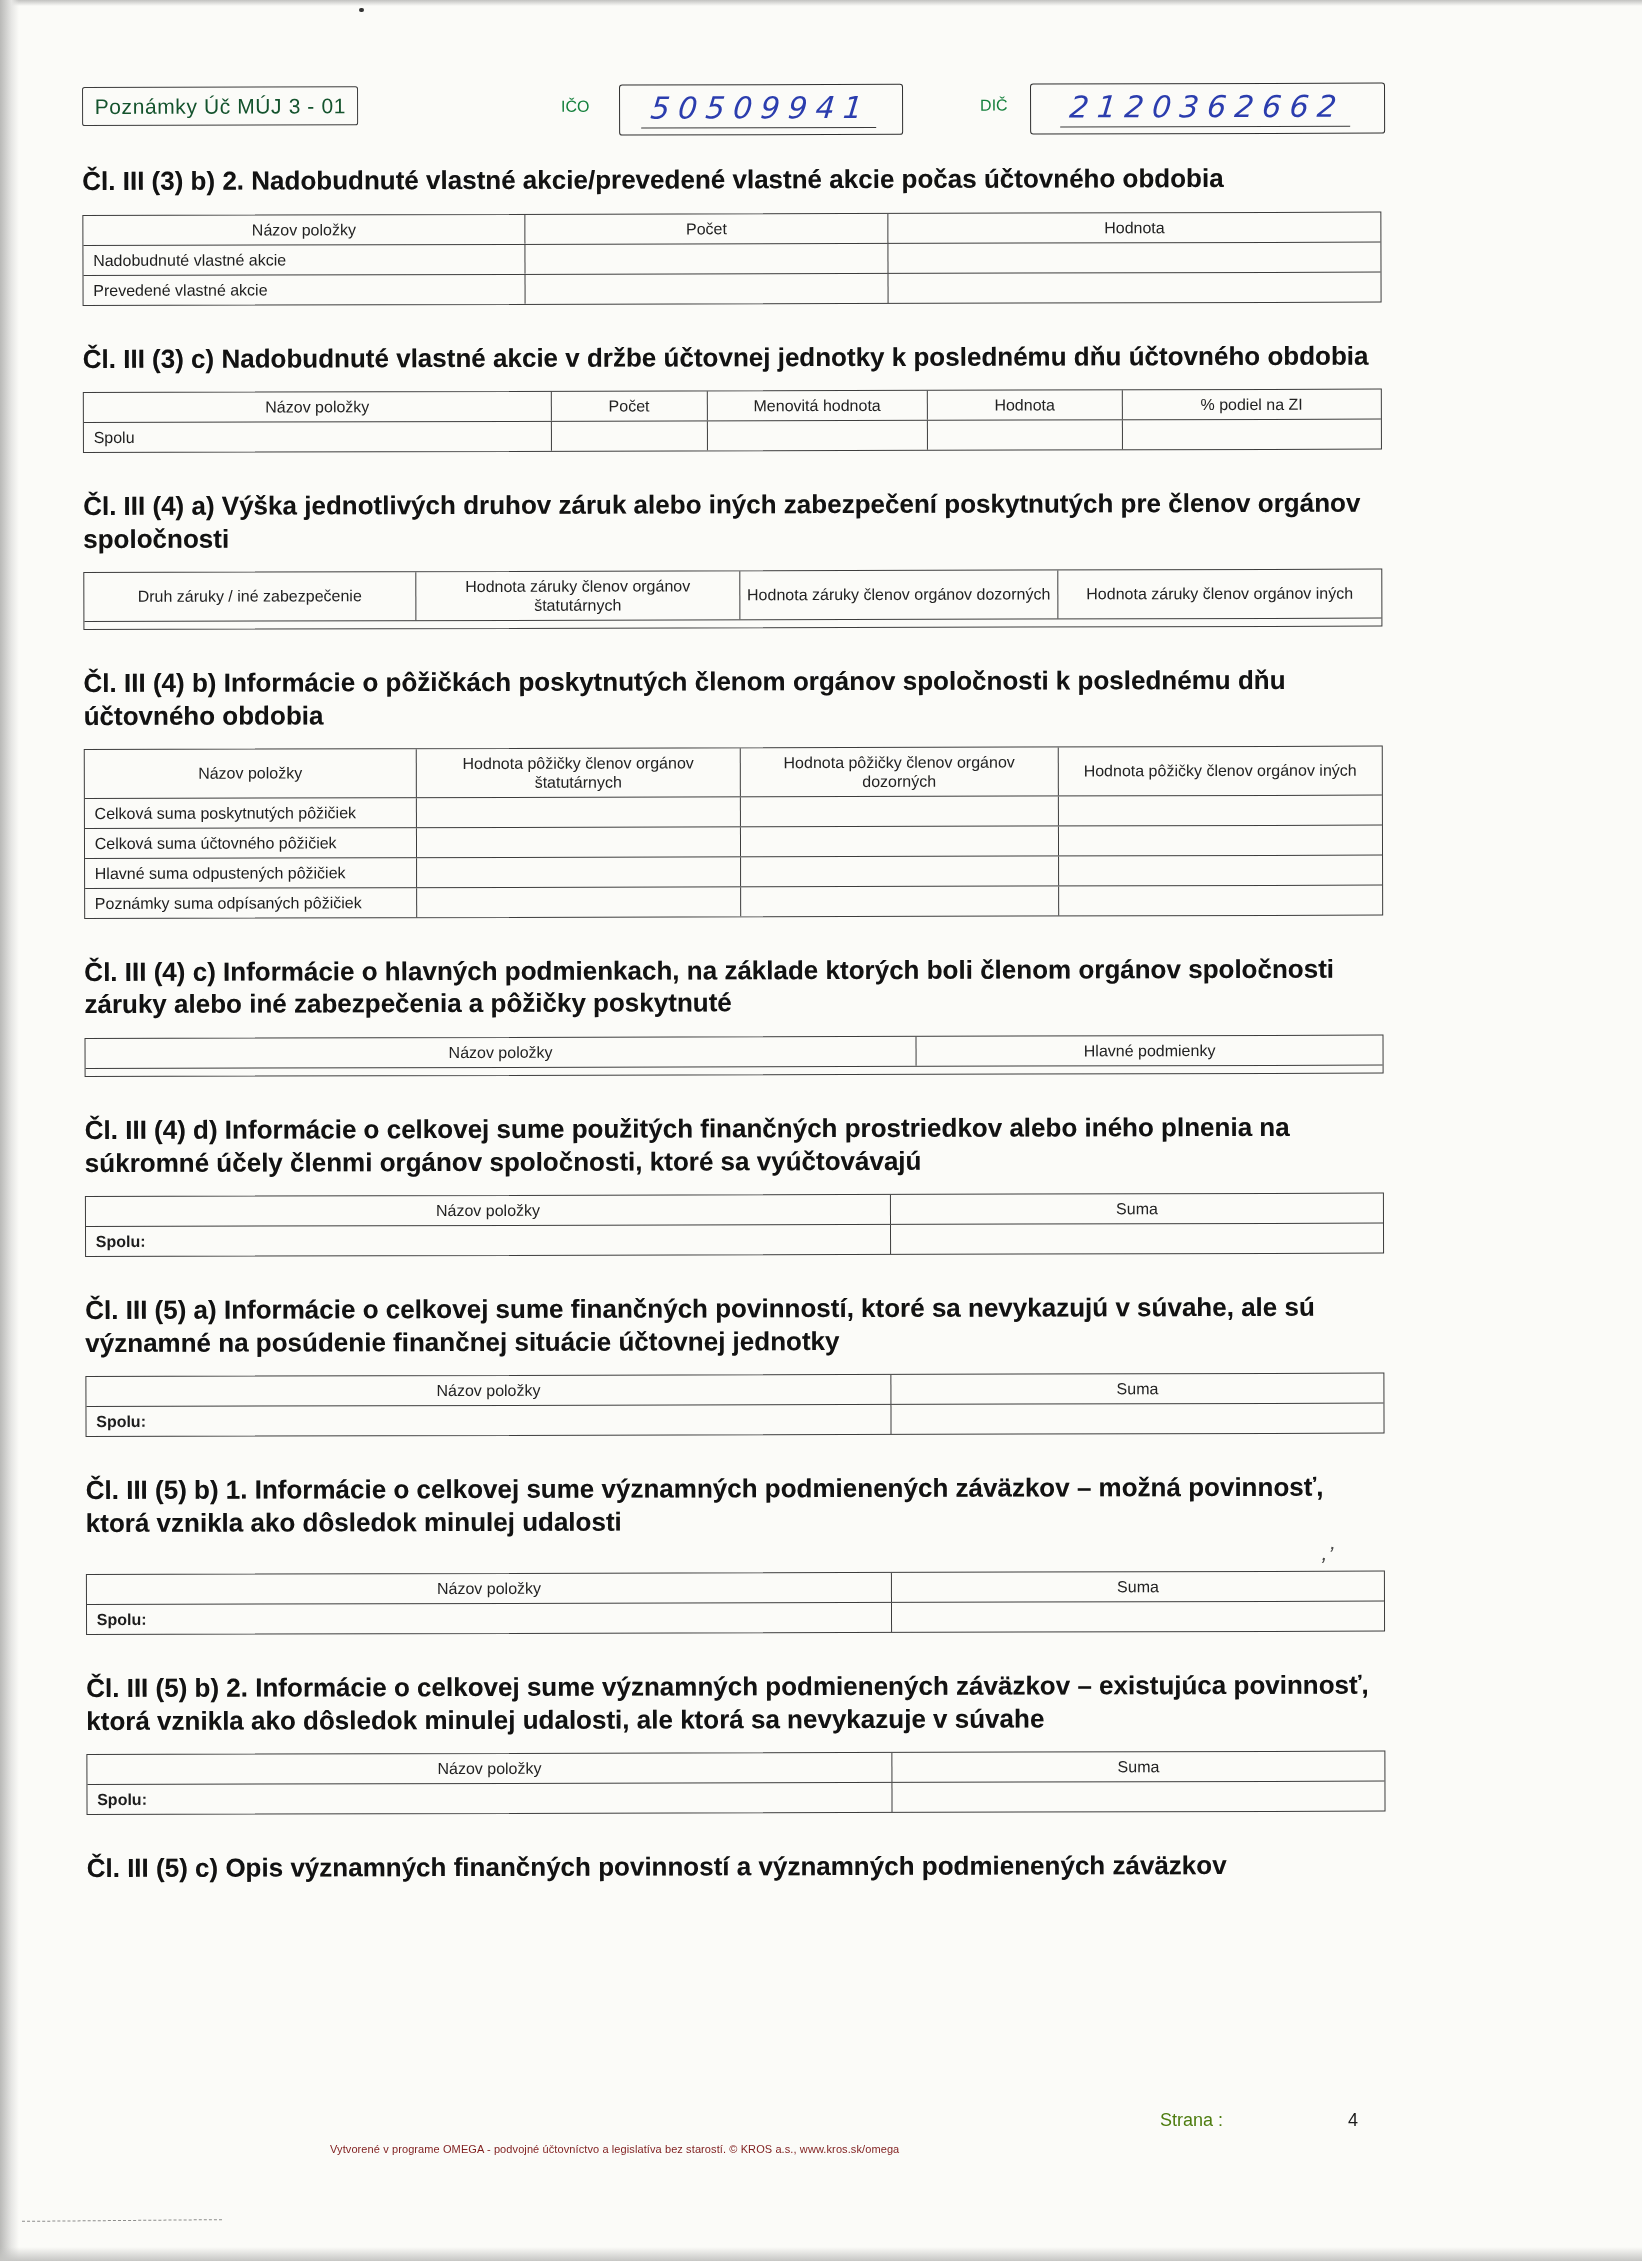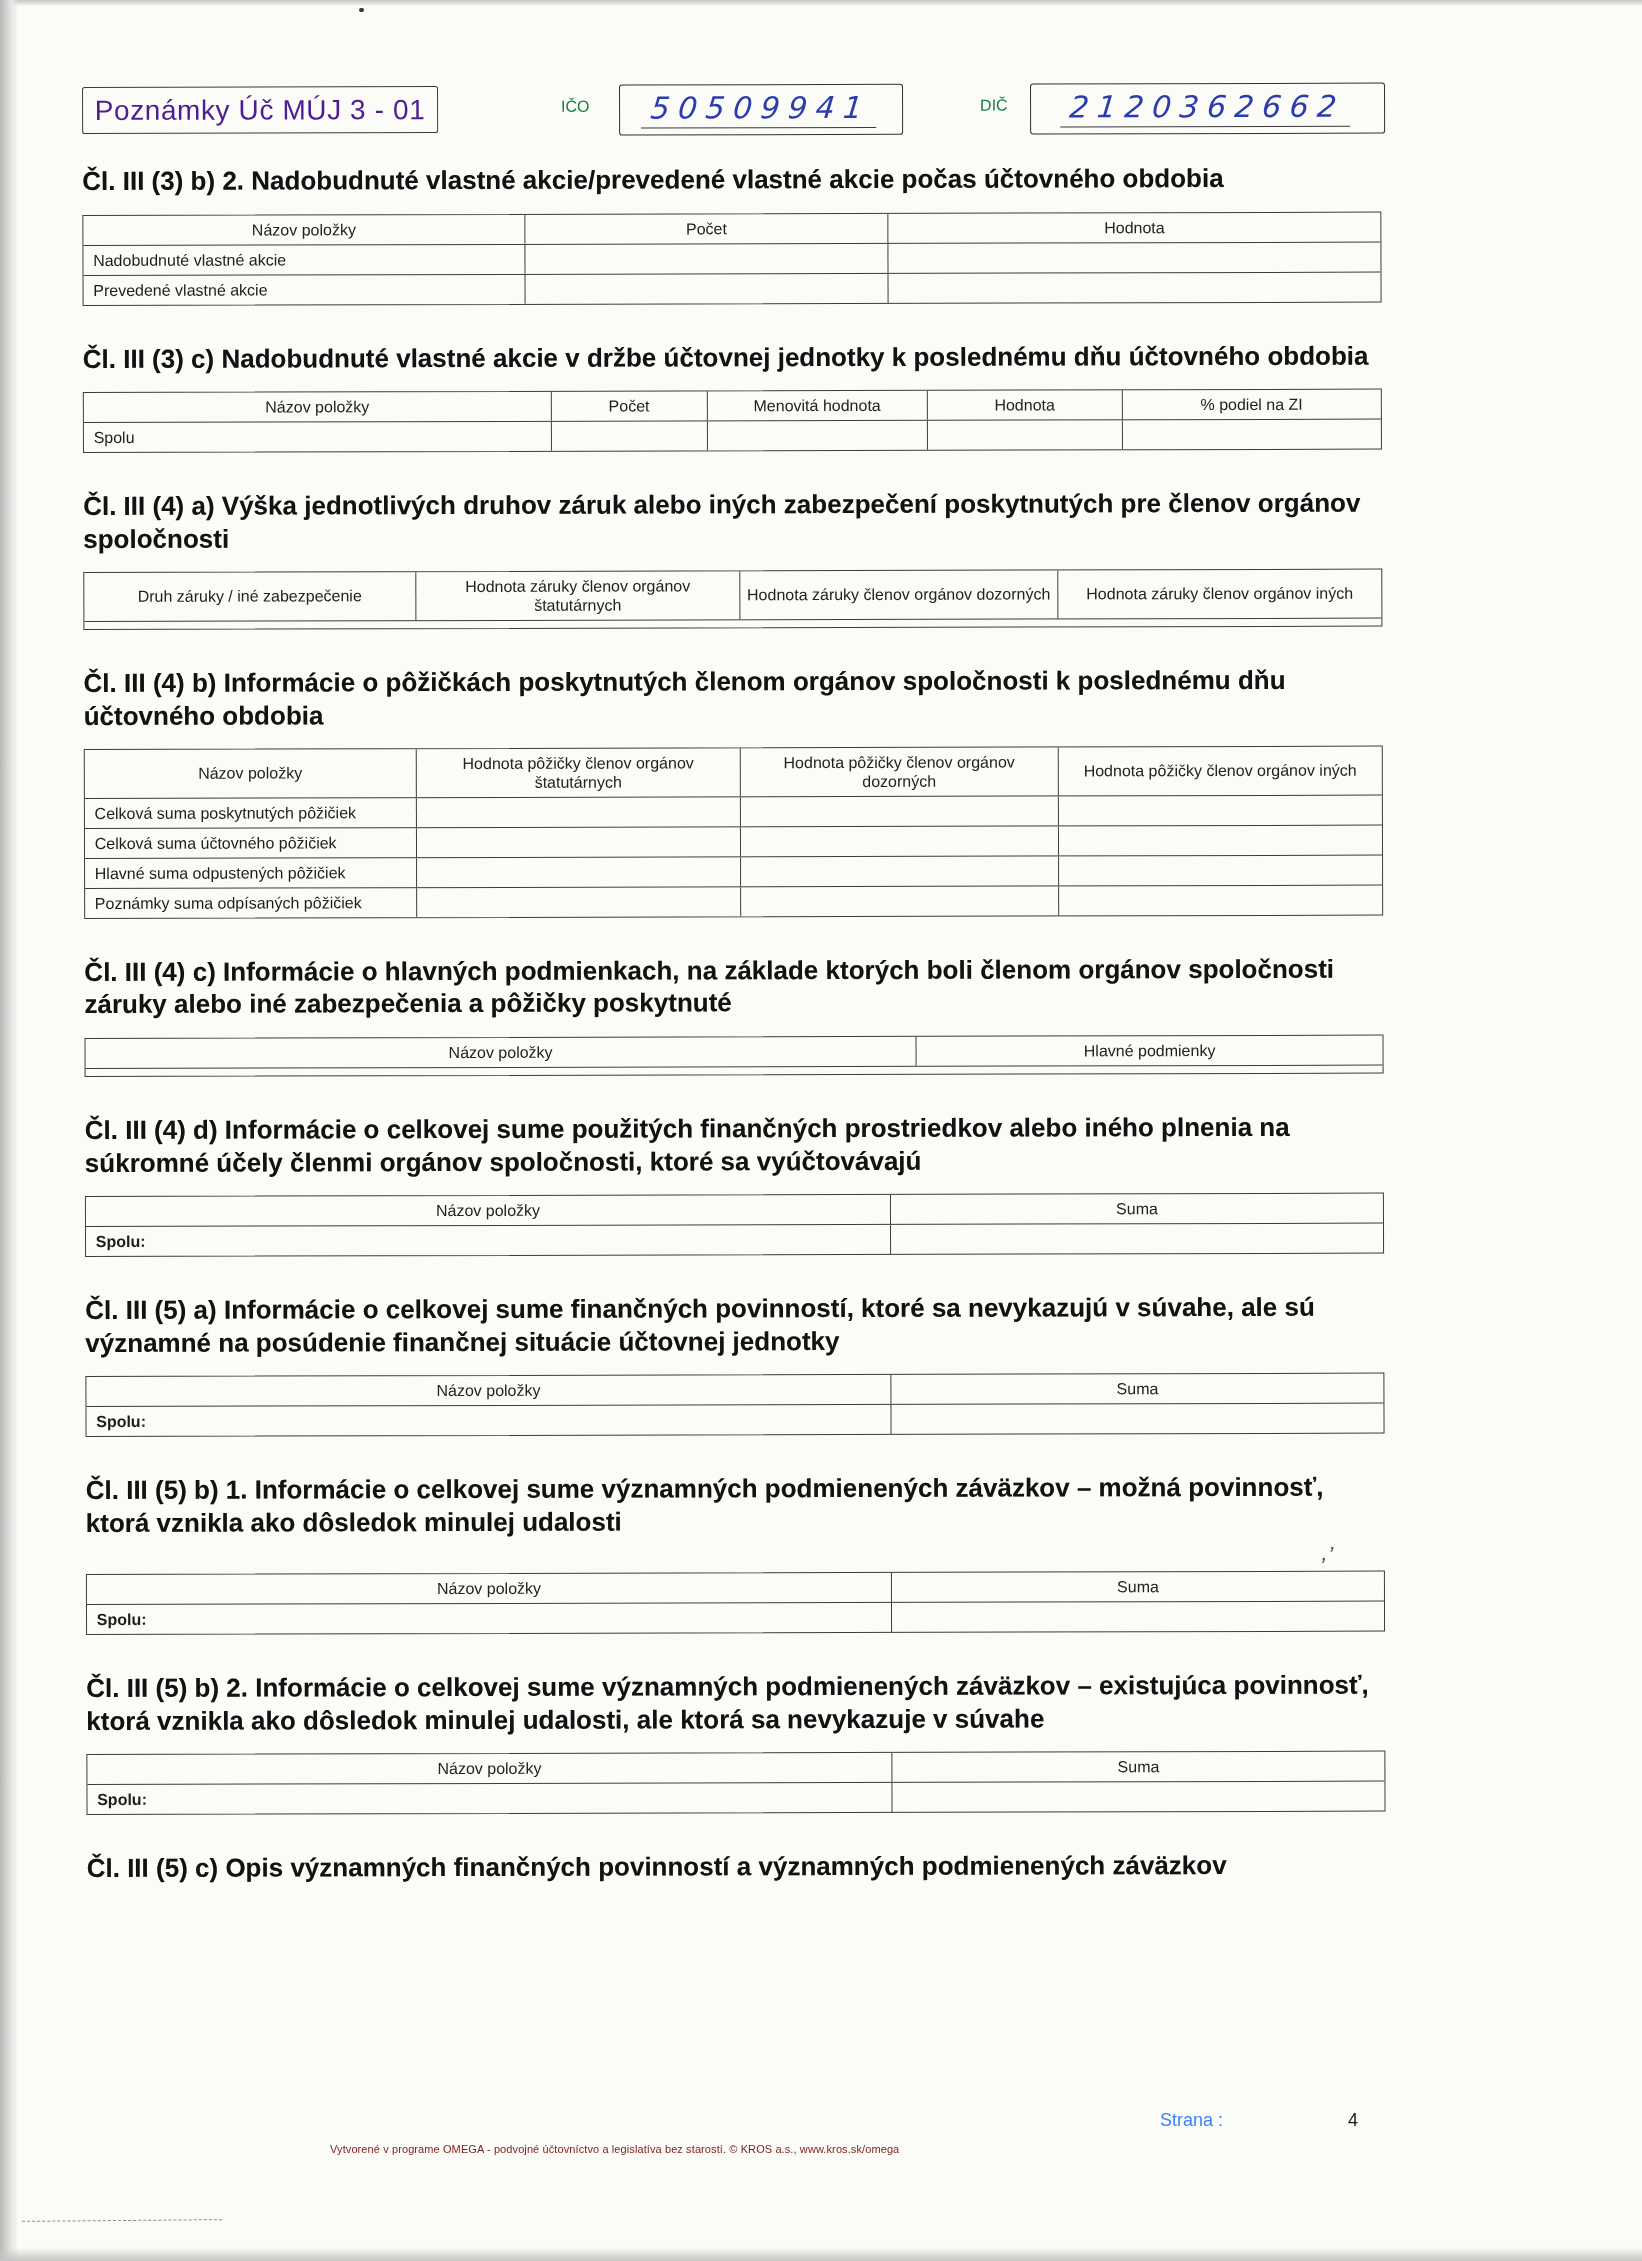--- a/index.html
+++ b/index.html
@@ -29,21 +29,21 @@
   .content {
     position:absolute; left:82px; top:82px; width:1299px;
     transform:rotate(-0.15deg); transform-origin:top left;
   }
   
   .doc-header { position:relative; height:64px; }
   .form-code-box {
     position:absolute; left:0; top:5.2px;
     border:1.6px solid #3c3c3c; border-radius:2.6px;
     padding:6.4px 11.6px;
-    font-size:28px; letter-spacing:0.6px; color:#4c1d95;text-align:right;
+    font-size:21px; letter-spacing:0.6px; color:#14532d;text-align:right;
   }
   .id-label { position:absolute; top:17px; font-size:16px; color:#15803d; }
   .ico-label { left:479px; }
   .dic-label { left:898px;text-align:right; }
   .hand-box {
     position:absolute; top:3.9px; height:49px;
     border:1.9px solid #2f2f2f; border-radius:3.2px;
     display:flex; align-items:center; justify-content:center;
   }
   .ico-box { left:537px; width:282px; }
@@ -89,21 +89,21 @@
   .rowlabel { justify-content:flex-start; text-align:left; padding-left:9.7px !important; color:#1d1d1d; }
   .bold { font-weight:700; }
   .padrow { height:7.7px; }
   .padrow > div { border-left:none; min-height:0; padding:0; }
   .cols-3 { grid-template-columns:34% 28% 38%; }
   .cols-5 { grid-template-columns:36% 12% 17% 15% 20%; }
   .cols-4 { grid-template-columns:25.5% 25% 24.5% 25%; }
   .cols-2a { grid-template-columns:64% 36%; }
   .cols-2b { grid-template-columns:62% 38%; }
   
-  .strana-label { position:absolute; left:1160px; top:2110px; font-size:18px; color:#3b82f6; }
+  .strana-label { position:absolute; left:1160px; top:2110px; font-size:18px; color:#4d7c0f; }
   .page-number  { position:absolute; left:1348px; top:2110px; font-size:18px; color:#1b1b1b; }
   .credit {
     position:absolute; left:330px; top:2143px;
     font-size:11px; color:#7f1d1d; letter-spacing:0.1px;
   }
   
   .art-dot { position:absolute; left:359px; top:7.7px; width:4.5px; height:4.5px; background:#333; border-radius:50%; }
   .art-dash {
     position:absolute; left:22px; top:2220px; width:200px;
     border-top:1.6px dashed #8d8d8b; transform:rotate(-0.5deg);

